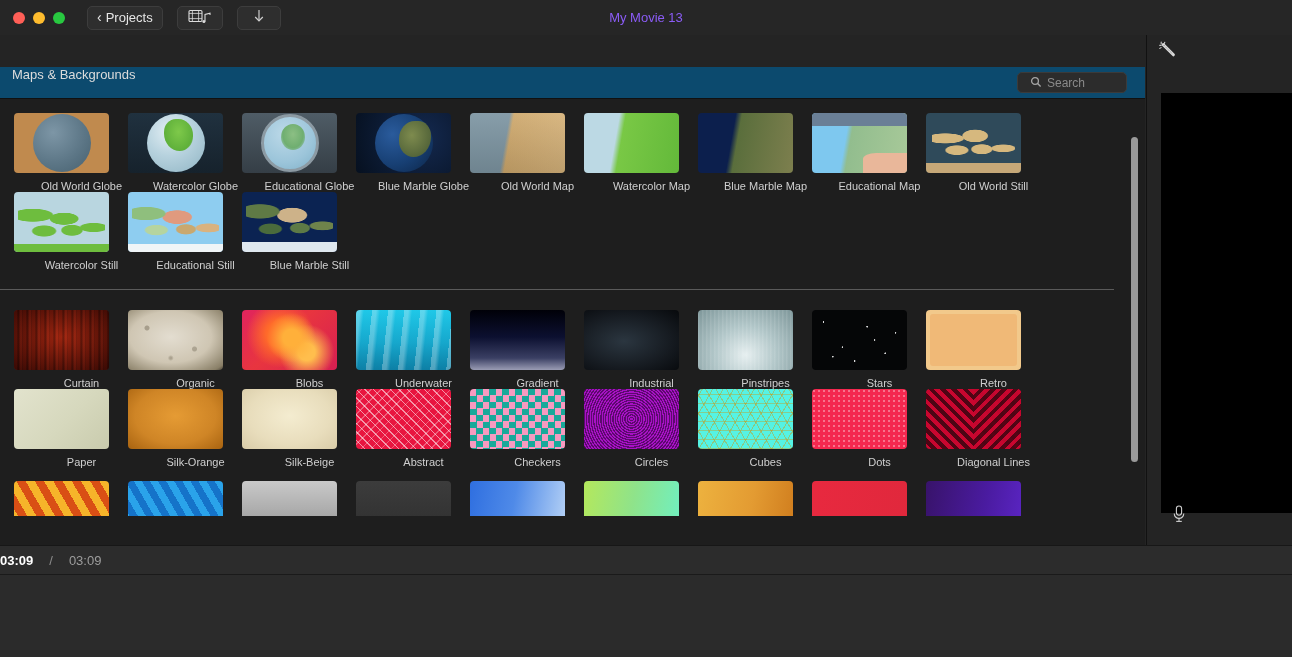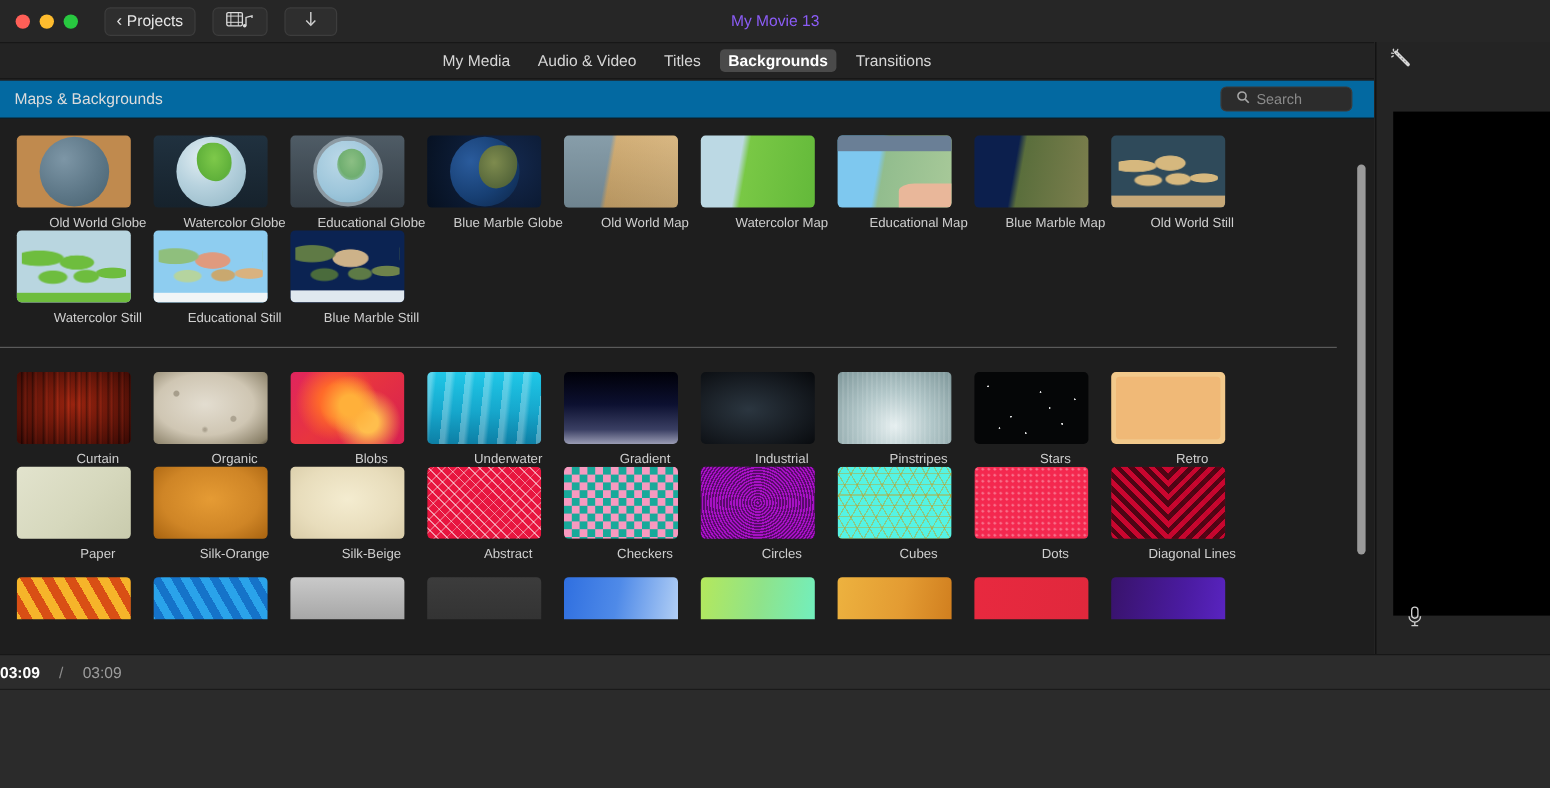--- a/index.html
+++ b/index.html
@@ -48,21 +48,21 @@
   .tab{ font-size:13px; color:#d6d6d6; padding:2px 7px; border-radius:4px; }
   .tab.active{ background:#4a4a4a; color:#fff; font-weight:bold; }
 
   
   .browser{
     position:absolute; left:0; top:67px; width:1145px; height:478px;
     background:#1e1e1e; overflow:hidden;
   }
   .browser-head{
     position:relative; height:32px; border-bottom:1px solid #111;
-    background:#0369a1; display:flex; align-items:center;
+    background:#0c4a6e; display:flex; align-items:flex-start;
   }
   .browser-title{ margin-left:12px; font-size:13px; color:#dcdcdc; }
   .searchbox{
     position:absolute; right:18px; top:5px; width:110px; height:21px;
     background:#2c2c2c; border:1px solid #3b3b3b; border-radius:5px;
     display:flex; align-items:center; padding:0 12px; gap:5px;
   }
   .searchbox svg{ flex:0 0 auto; }
   .search-ph{ font-size:12px; color:#8a8a8a; }
 
@@ -354,27 +354,20 @@
         <svg width="14" height="16" viewBox="0 0 14 16">
           <line x1="7" y1="2" x2="7" y2="12.5" stroke="#cfcfcf" stroke-width="1.2"></line>
           <path d="M3.2 9 L7 13 L10.8 9" fill="none" stroke="#cfcfcf" stroke-width="1.2"></path>
         </svg>
       </span>
     </div>
   </div>
 
   <div class="win-title">My Movie 13</div>
 
-  <div class="tabbar">
-    <div class="tab">My Media</div>
-    <div class="tab">Audio &amp; Video</div>
-    <div class="tab">Titles</div>
-    <div class="tab active">Backgrounds</div>
-    <div class="tab">Transitions</div>
-  </div>
 
   <div class="browser">
 
     <div class="browser-head">
       <div class="browser-title">Maps &amp; Backgrounds</div>
 
       <div class="searchbox">
         <span>
           <svg width="12" height="12" viewBox="0 0 12 12">
             <circle cx="5" cy="5" r="3.4" fill="none" stroke="#a6a6a6" stroke-width="1.3"></circle>
@@ -415,26 +408,26 @@
           </div>
           <div class="cell">
             <div class="thumb t-oldworldmap"></div>
             <div class="cap">Old World Map</div>
           </div>
           <div class="cell">
             <div class="thumb t-watercolormap"></div>
             <div class="cap">Watercolor Map</div>
           </div>
           <div class="cell">
+            <div class="thumb t-bluemarblemap"></div>
+            <div class="cap">Blue Marble Map</div>
+          </div>
+          <div class="cell">
             <div class="thumb t-educationalmap"></div>
             <div class="cap">Educational Map</div>
-          </div>
-          <div class="cell">
-            <div class="thumb t-bluemarblemap"></div>
-            <div class="cap">Blue Marble Map</div>
           </div>
           <div class="cell">
             <div class="thumb t-oldworldstill"></div>
             <div class="cap">Old World Still</div>
           </div>
           <div class="cell">
             <div class="thumb t-watercolorstill"></div>
             <div class="cap">Watercolor Still</div>
           </div>
           <div class="cell">

